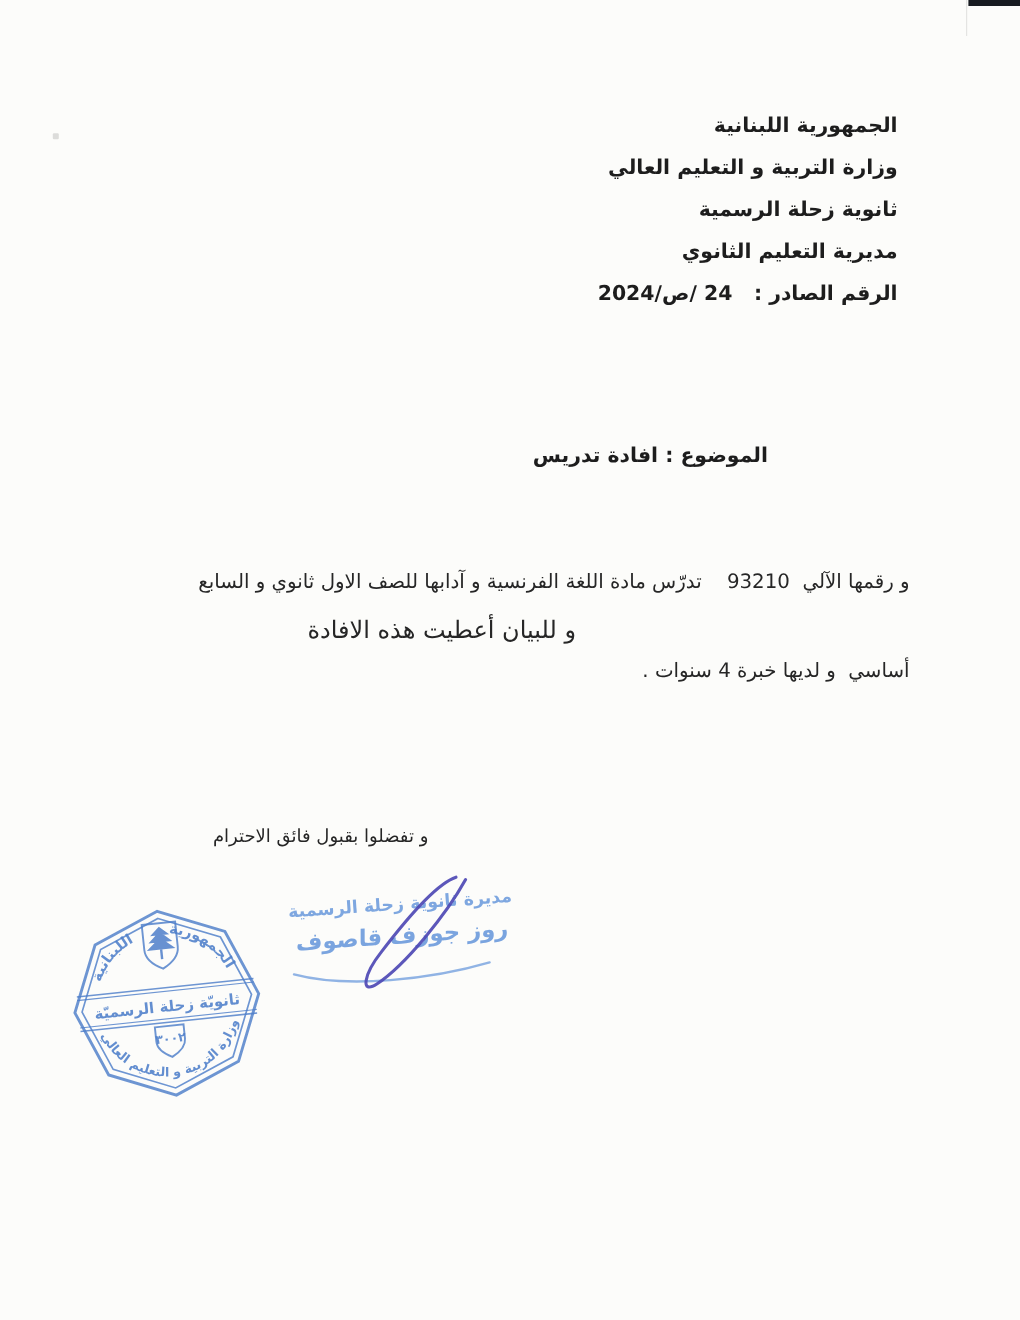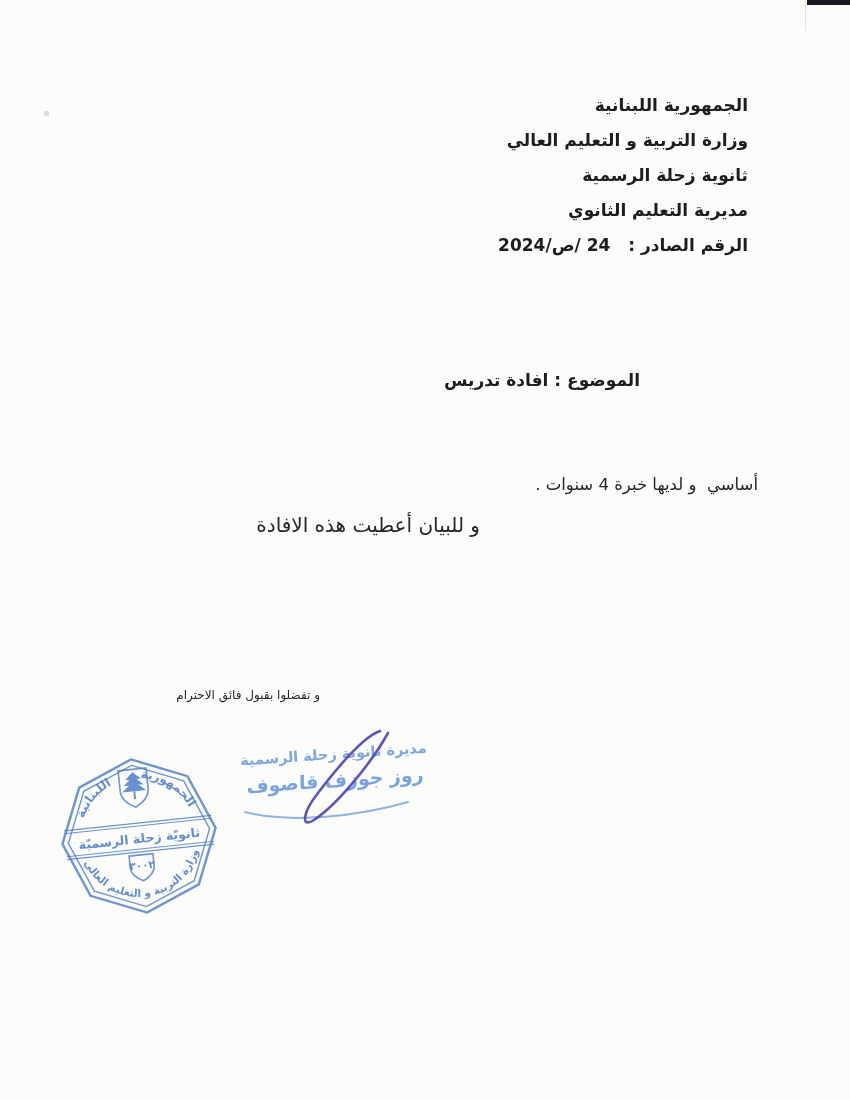--- a/index.html
+++ b/index.html
@@ -24,21 +24,21 @@
   }
 
   .body-par {
     position:absolute; top:424px; right:92px; width:675px; direction:rtl;
     text-align:right; font-size:16.5px; line-height:24.5px; white-space:pre-wrap; color:#262626;
   }
   .body-par .line1 { text-indent:30px; }
 
   .attestation { position:absolute; top:513px; right:370px; direction:rtl; font-size:20px; color:#262626; }
 
-  .closing { position:absolute; top:688px; right:530px; direction:rtl; font-size:12px; color:#262626; }
+  .closing { position:absolute; top:688px; right:493px; direction:rtl; font-size:15px; color:#262626; }
 
   .sig-stamp {
     position:absolute; top:746px; right:422px; direction:rtl; text-align:center;
     color:#74a0de; transform:rotate(-4deg);
   }
   .sig-title { font-size:14.5px; font-weight:bold; opacity:.92; }
   .sig-name  { font-size:19px; font-weight:bold; margin-top:7px; letter-spacing:1px; opacity:.95; transform:skewX(-4deg); }
 
   .sig-ink   { position:absolute; left:230px; top:720px; }
   .seal-svg  { position:absolute; left:58px;  top:752px; }
@@ -66,20 +66,21 @@
     <div>مديرية التعليم الثانوي</div>
     <div class="ref-line">
       <span>الرقم الصادر :</span>
       <span class="val">24 /ص/2024</span>
     </div>
   </header>
 
   <div class="subject">الموضوع : افادة تدريس</div>
 
   <div class="body-par">
+    <div class="line2">و رقمها الآلي  93210    تدرّس مادة اللغة الفرنسية و آدابها للصف الاول ثانوي و السابع</div>
     <div class="line3">أساسي  و لديها خبرة 4 سنوات .</div>
   </div>
 
   <div class="attestation">و للبيان أعطيت هذه الافادة</div>
 
   <div class="closing">و تفضلوا بقبول فائق الاحترام</div>
 
   <div class="sig-stamp">
     <div class="sig-title">مديرة ثانوية زحلة الرسمية</div>
     <div class="sig-name">روز جوزف قاصوف</div>

